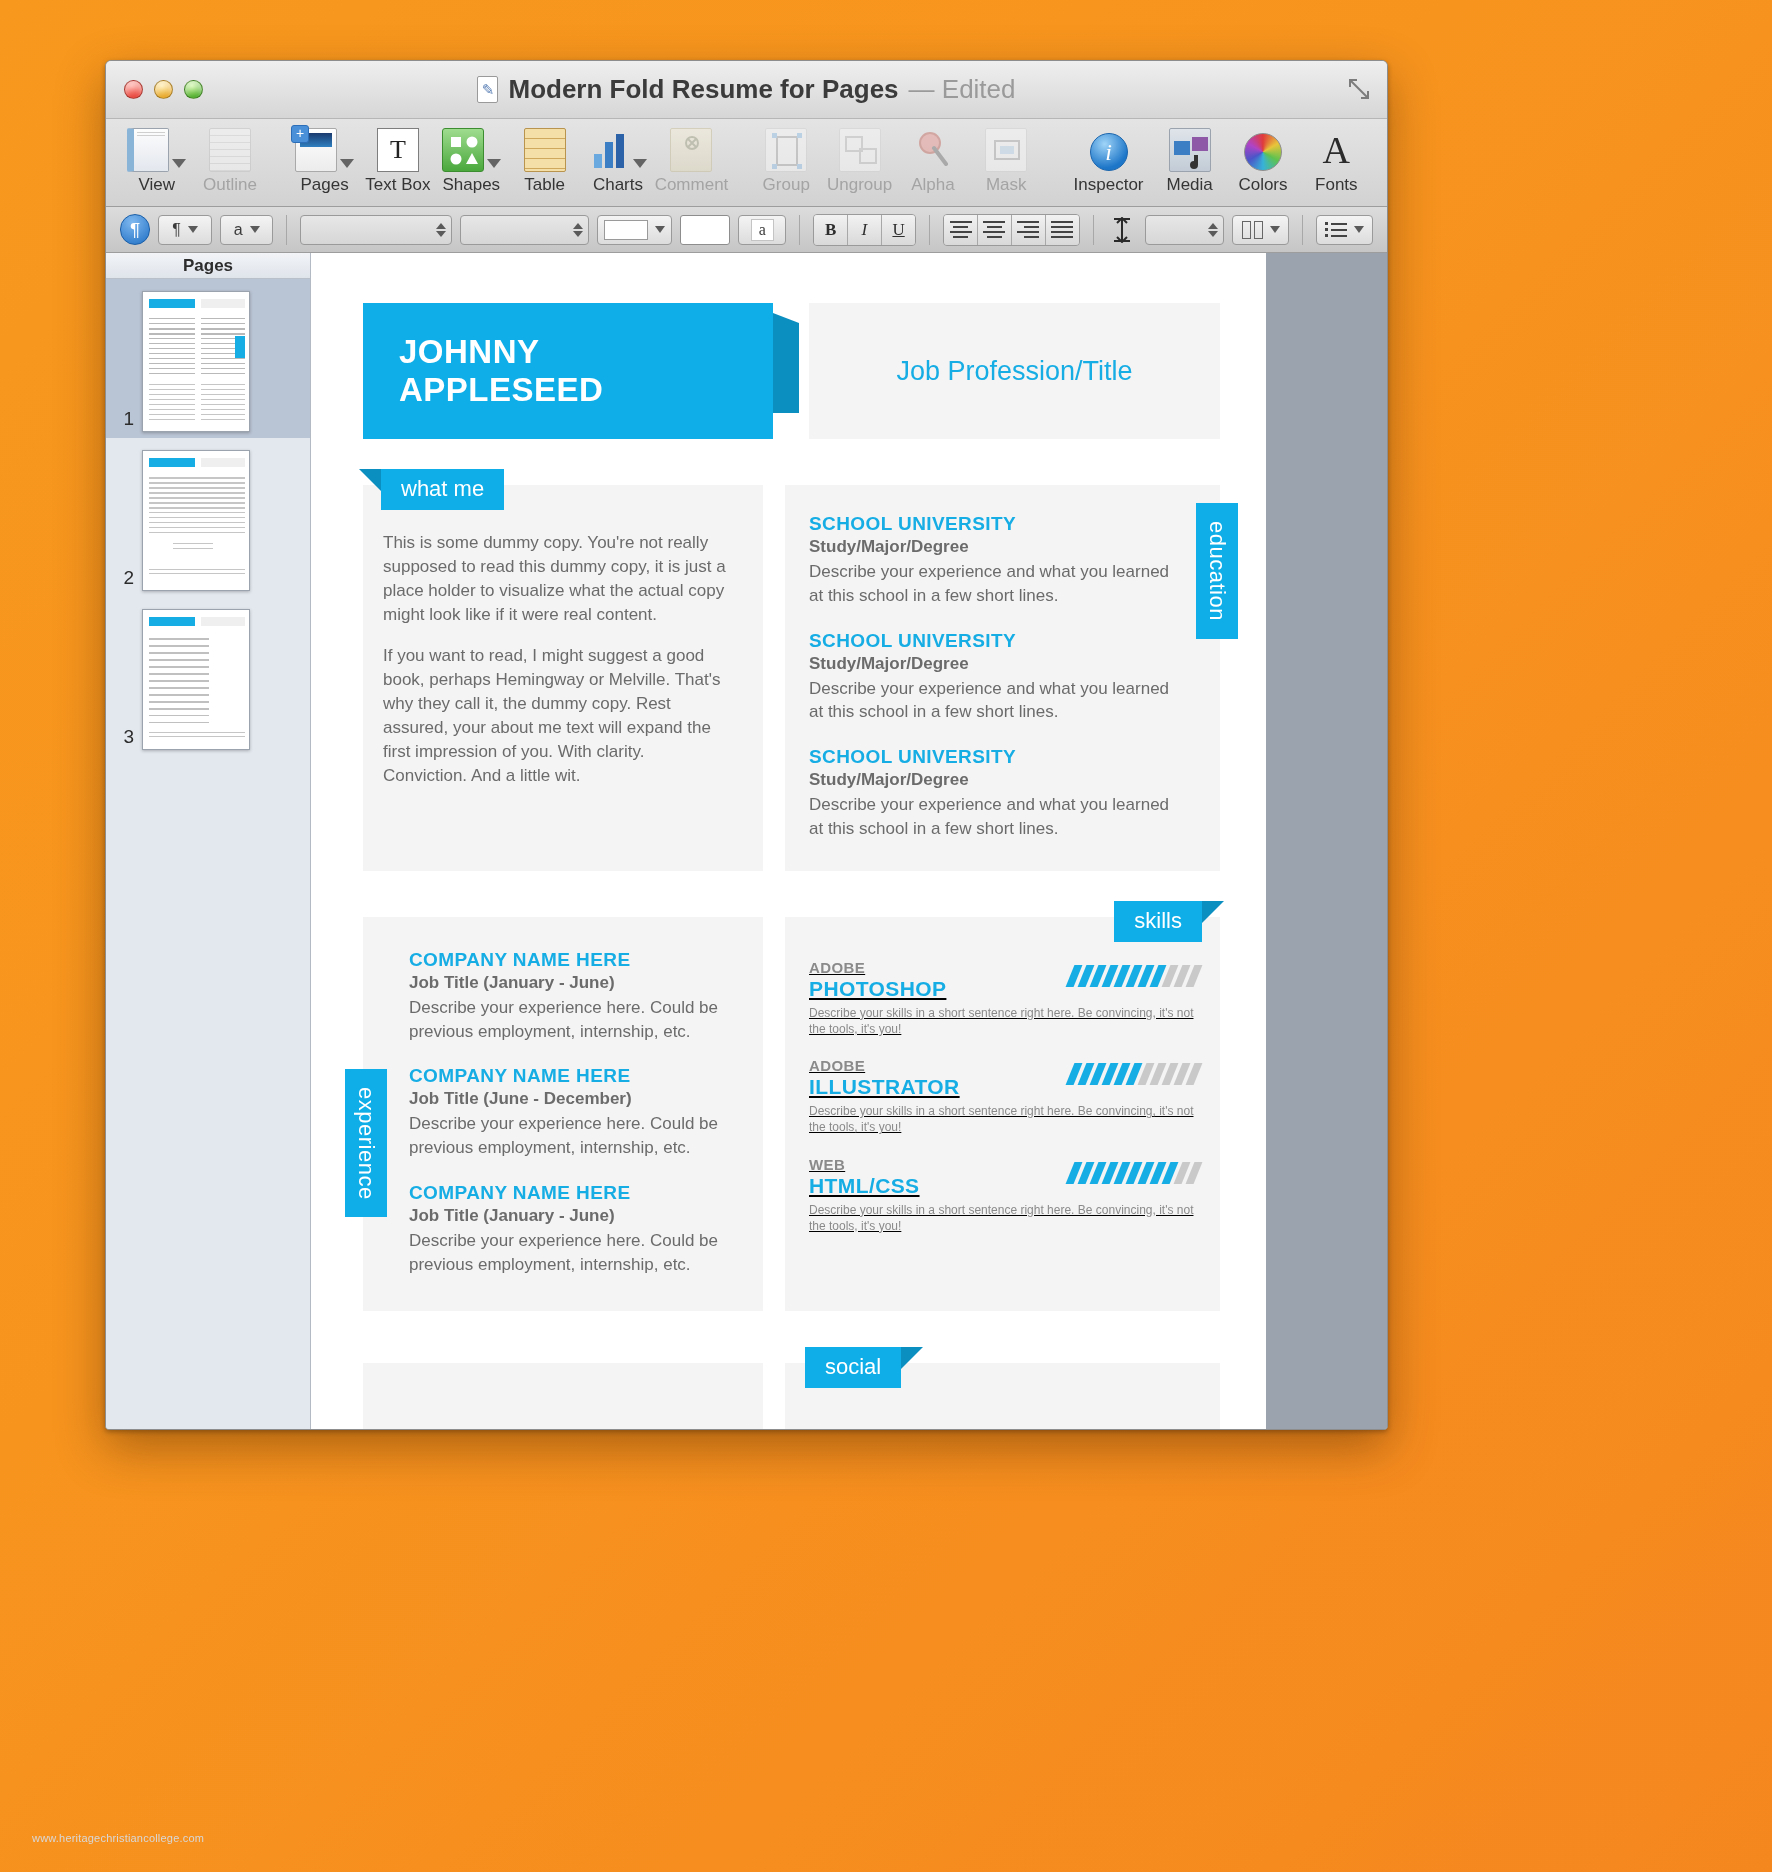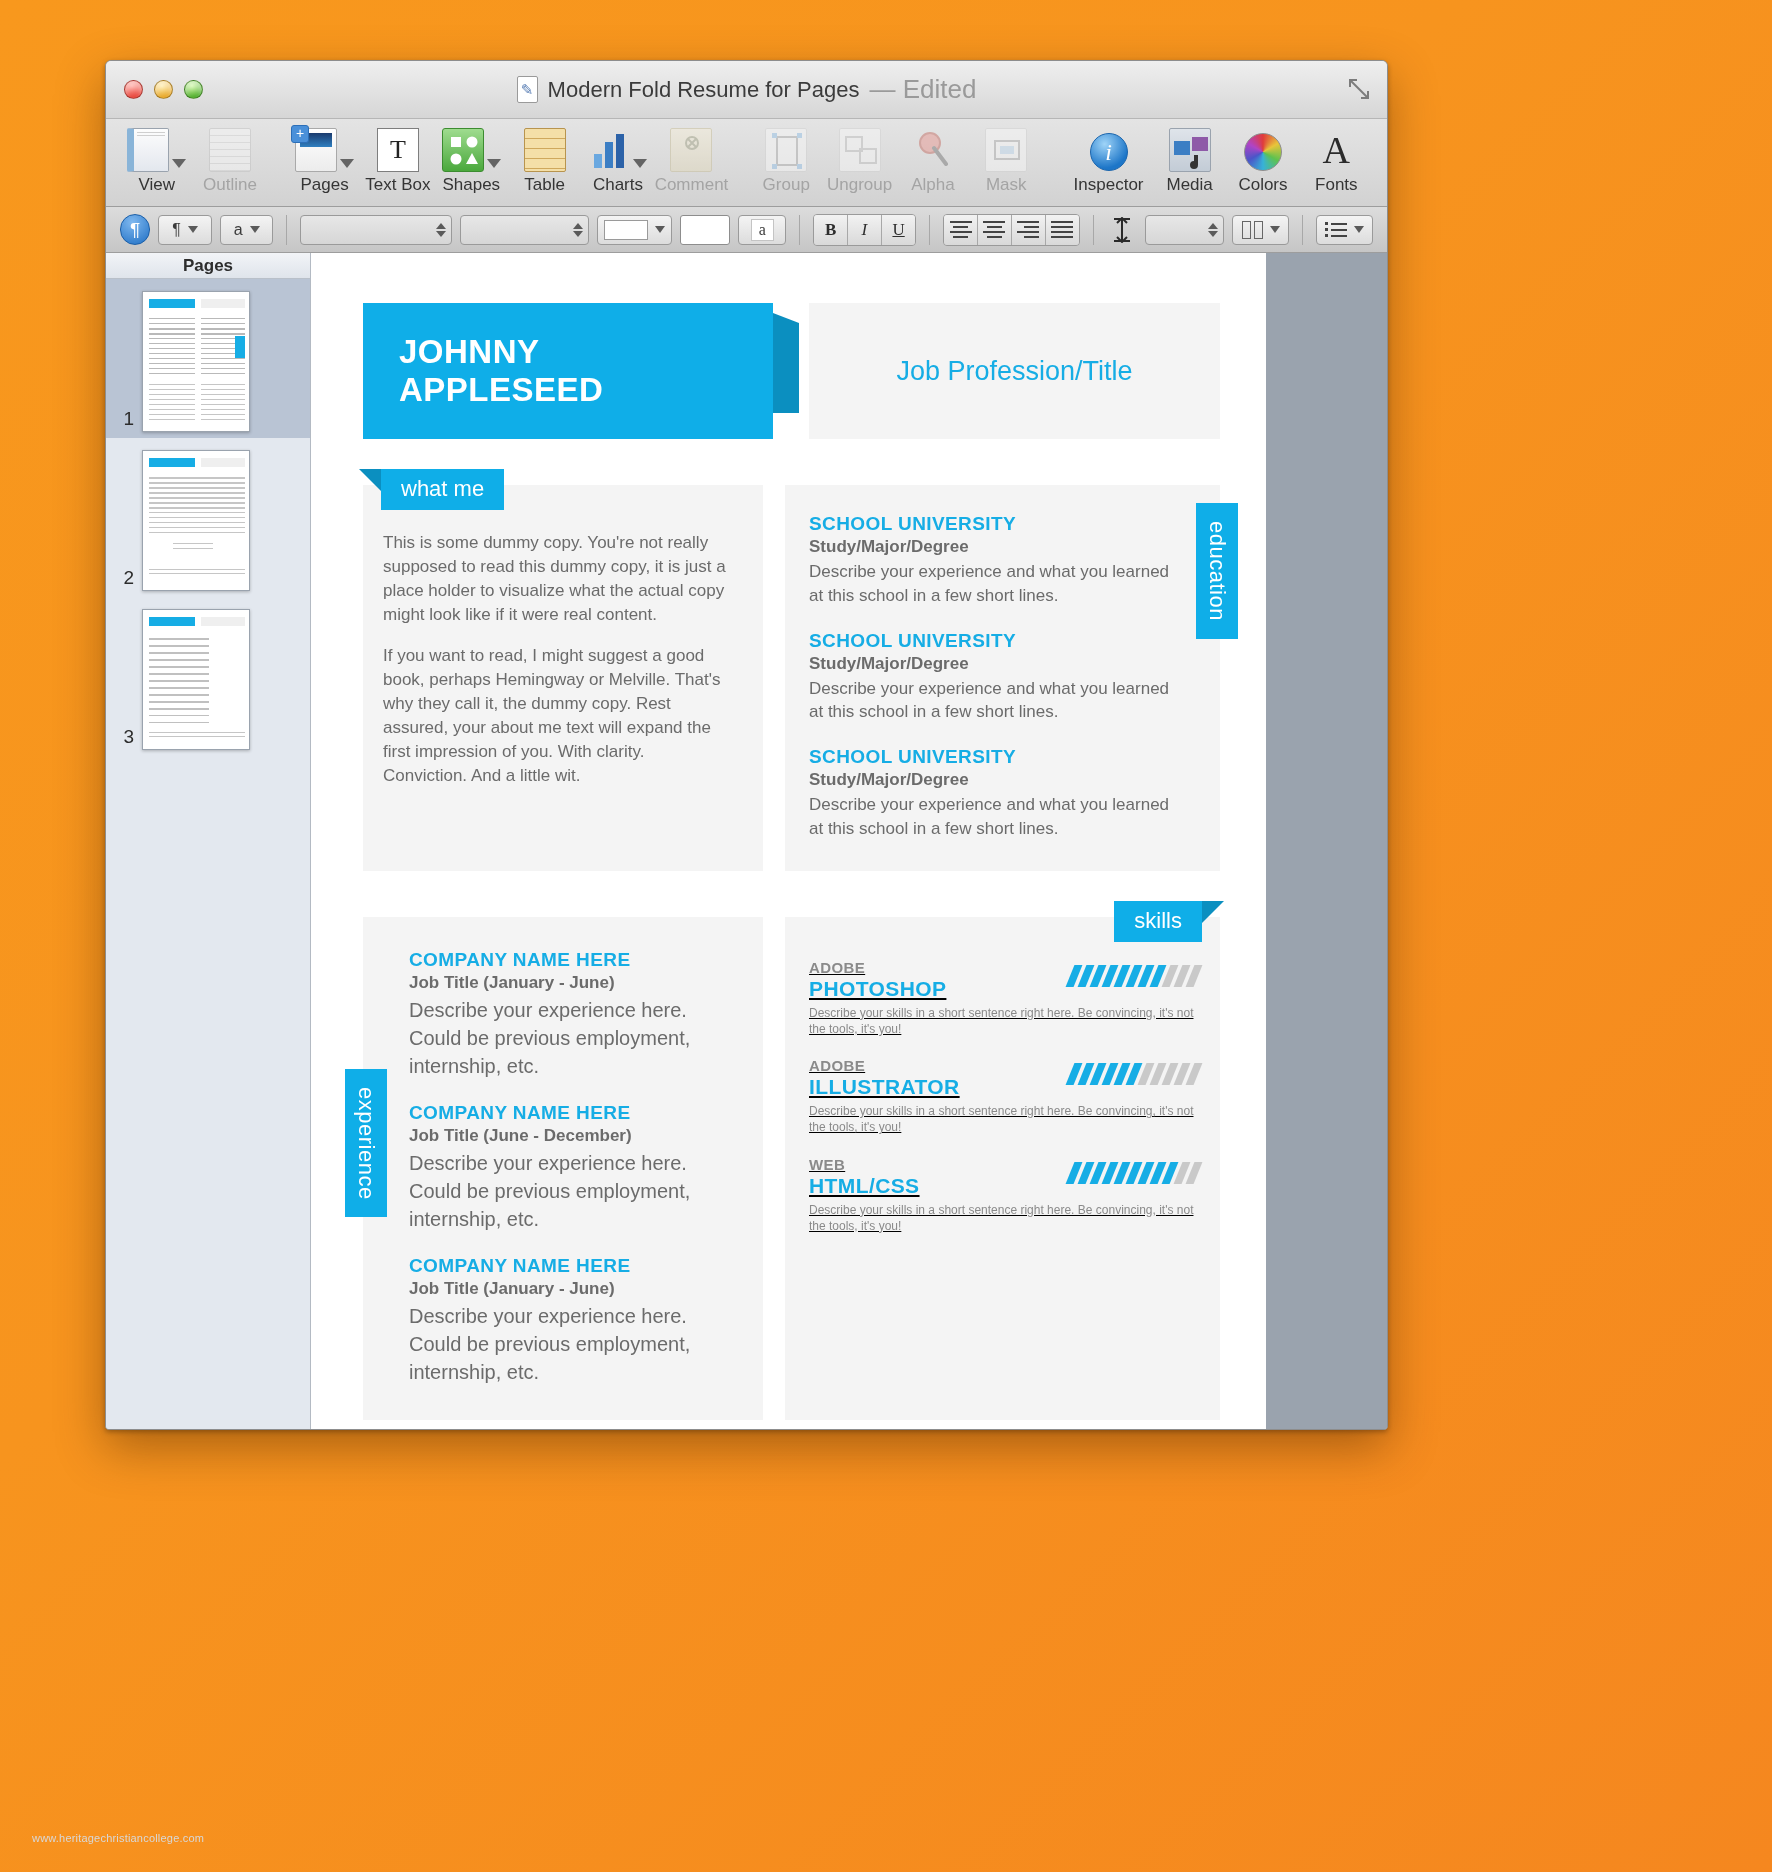--- a/index.html
+++ b/index.html
@@ -46,21 +46,21 @@
   .title-wrap {
     position: absolute; left: 0; right: 0; top: 0; bottom: 0;
     display: flex; align-items: center; justify-content: center; gap: 10px;
     pointer-events: none;
   }
   .doc-badge {
     width: 21px; height: 27px; background: #fff; border: 1px solid #9a9a9a;
     border-radius: 2px; display: flex; align-items: center; justify-content: center;
     font-size: 15px; color: #5a7fb5;
   }
-  .doc-title { font-size: 22px; color: #3b3b3b; font-weight: 400; }
+  .doc-title { font-size: 26px; color: #3b3b3b; font-weight: 700; }
   .doc-edited { font-size: 26px; color: #9a9a9a; font-weight: 400; }
   .fullscreen-btn {
     position: absolute; right: 16px; top: 16px; width: 24px; height: 24px;
     color: #7c7c7c; font-size: 22px; line-height: 22px;
   }
   
   .toolbar {
     height: 88px;
     background: linear-gradient(to bottom,#E4E4E4 0%,#D2D2D2 100%);
     border-bottom: 1px solid #9d9d9d;
@@ -231,21 +231,21 @@
   }
   .body-p { font-size:17px; color:#6B6B6B; line-height:1.42; margin-bottom:16px; }
   .about-body { padding: 46px 30px 34px 20px; }
   .edu-body { padding: 28px 46px 30px 24px; }
   .edu-school { color:#16ADE5; font-size:19px; font-weight:700; letter-spacing:.4px; }
   .edu-major { color:#6B6B6B; font-size:17px; font-weight:700; margin-top:2px; }
   .edu-desc { color:#6B6B6B; font-size:17px; line-height:1.4; margin-top:3px; margin-bottom:22px; }
   .exp-body { padding: 32px 30px 34px 46px; }
   .exp-co { color:#16ADE5; font-size:19px; font-weight:700; letter-spacing:.4px; }
   .exp-title { color:#6B6B6B; font-size:17px; font-weight:700; margin-top:2px; }
-  .exp-desc { color:#6B6B6B; font-size:20px; line-height:1.4; margin-top:3px; margin-bottom:22px; }
+  .exp-desc { color:#6B6B6B; font-size:17px; line-height:1.4; margin-top:3px; margin-bottom:22px; }
   .skills-body { padding: 42px 22px 28px 24px; text-decoration: underline; }
   .skill-item { margin-bottom: 20px; }
   .skill-head { display:flex; align-items:flex-start; justify-content:space-between; }
   .skill-cat { color:#8A8A8A; font-size:15px; font-weight:700; letter-spacing:.4px; }
   .skill-name { color:#16ADE5; font-size:21px; font-weight:700; letter-spacing:.4px; margin-top:1px; }
   .skill-desc { color:#8A8A8A; font-size:12px; line-height:1.35; margin-top:4px; max-width:400px; }
   .bars { display:flex; gap:4px; margin-top:6px; }
   .bar { width:8px; height:22px; transform: skewX(-22deg); background:#C9C9C9; }
   .bar.on { background:#16ADE5; }
   .contact-row { display:flex; margin-top: 52px; align-items:stretch; }

